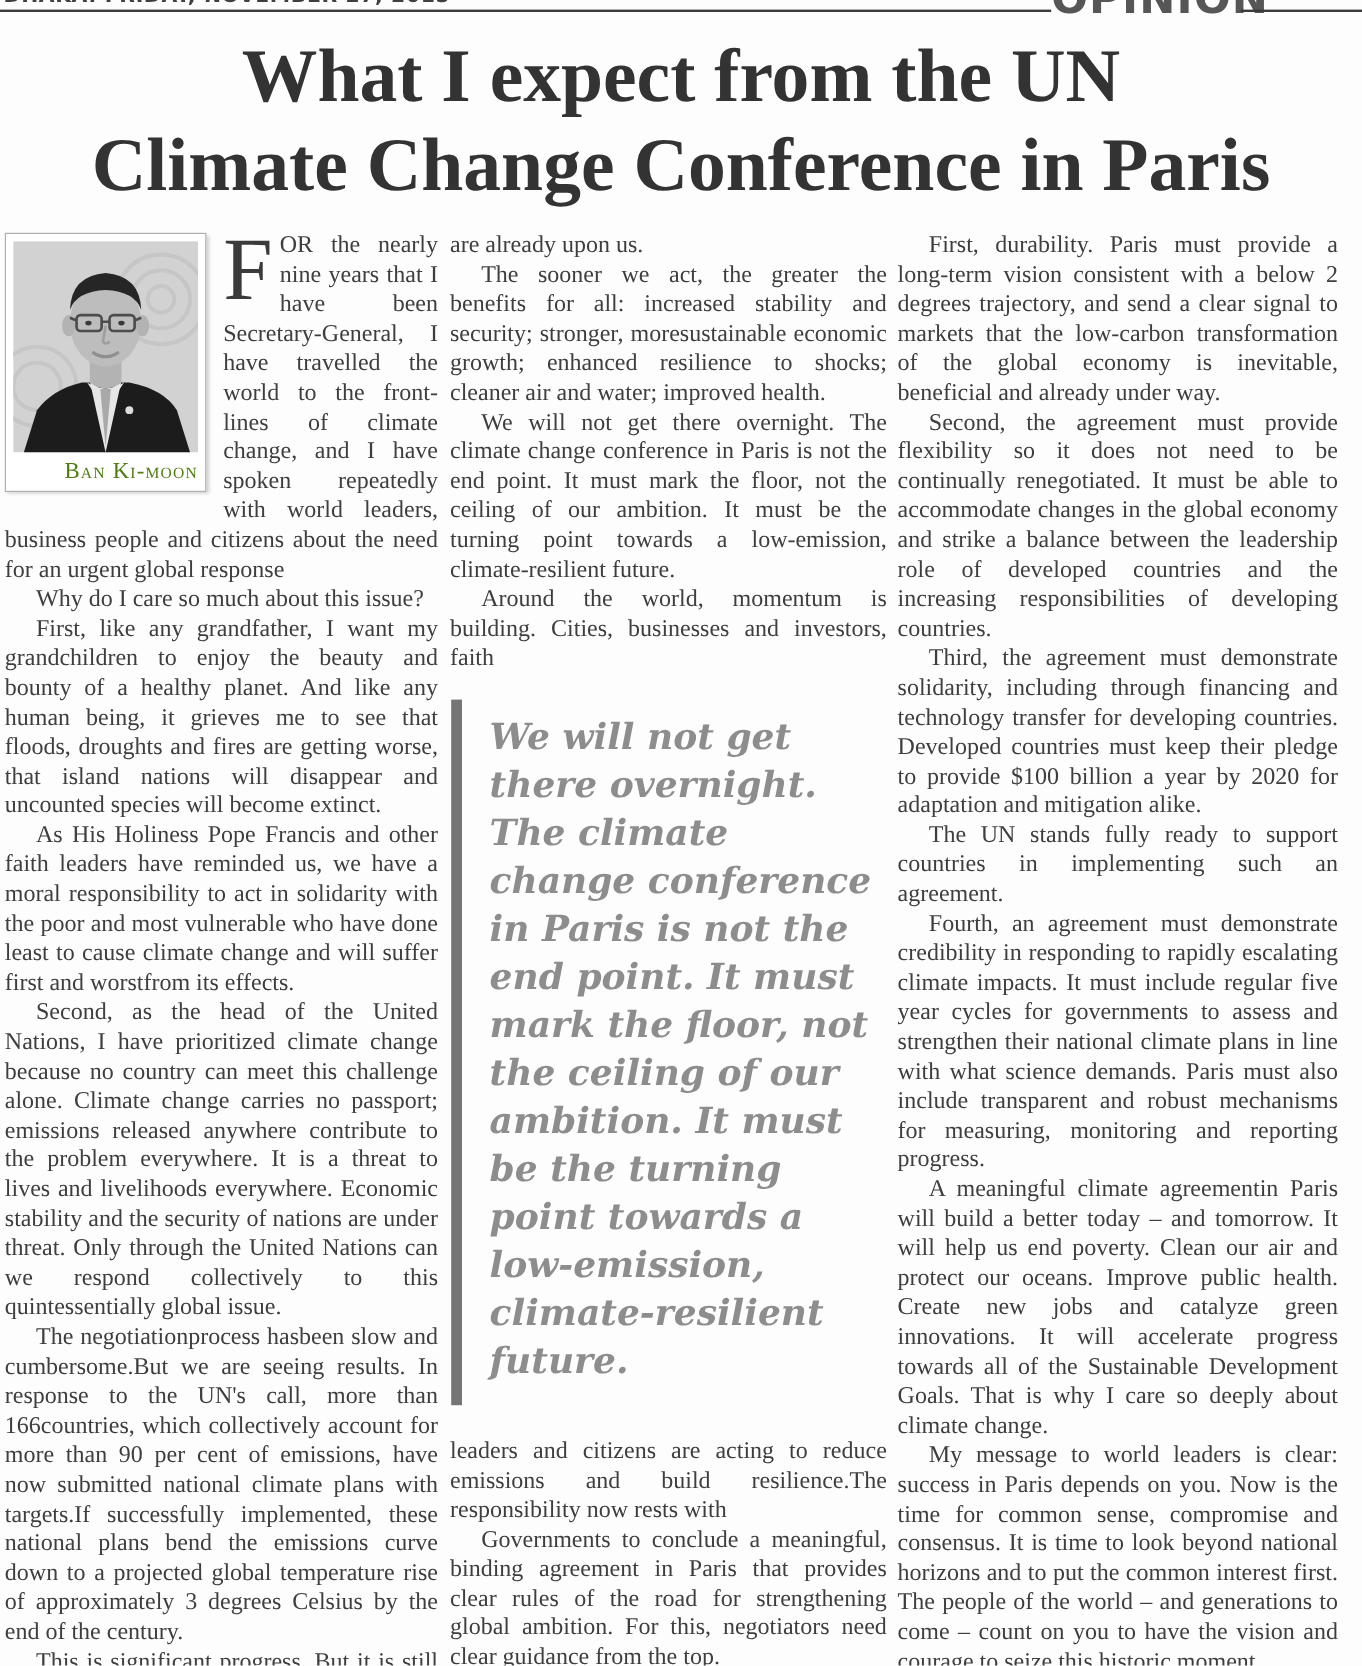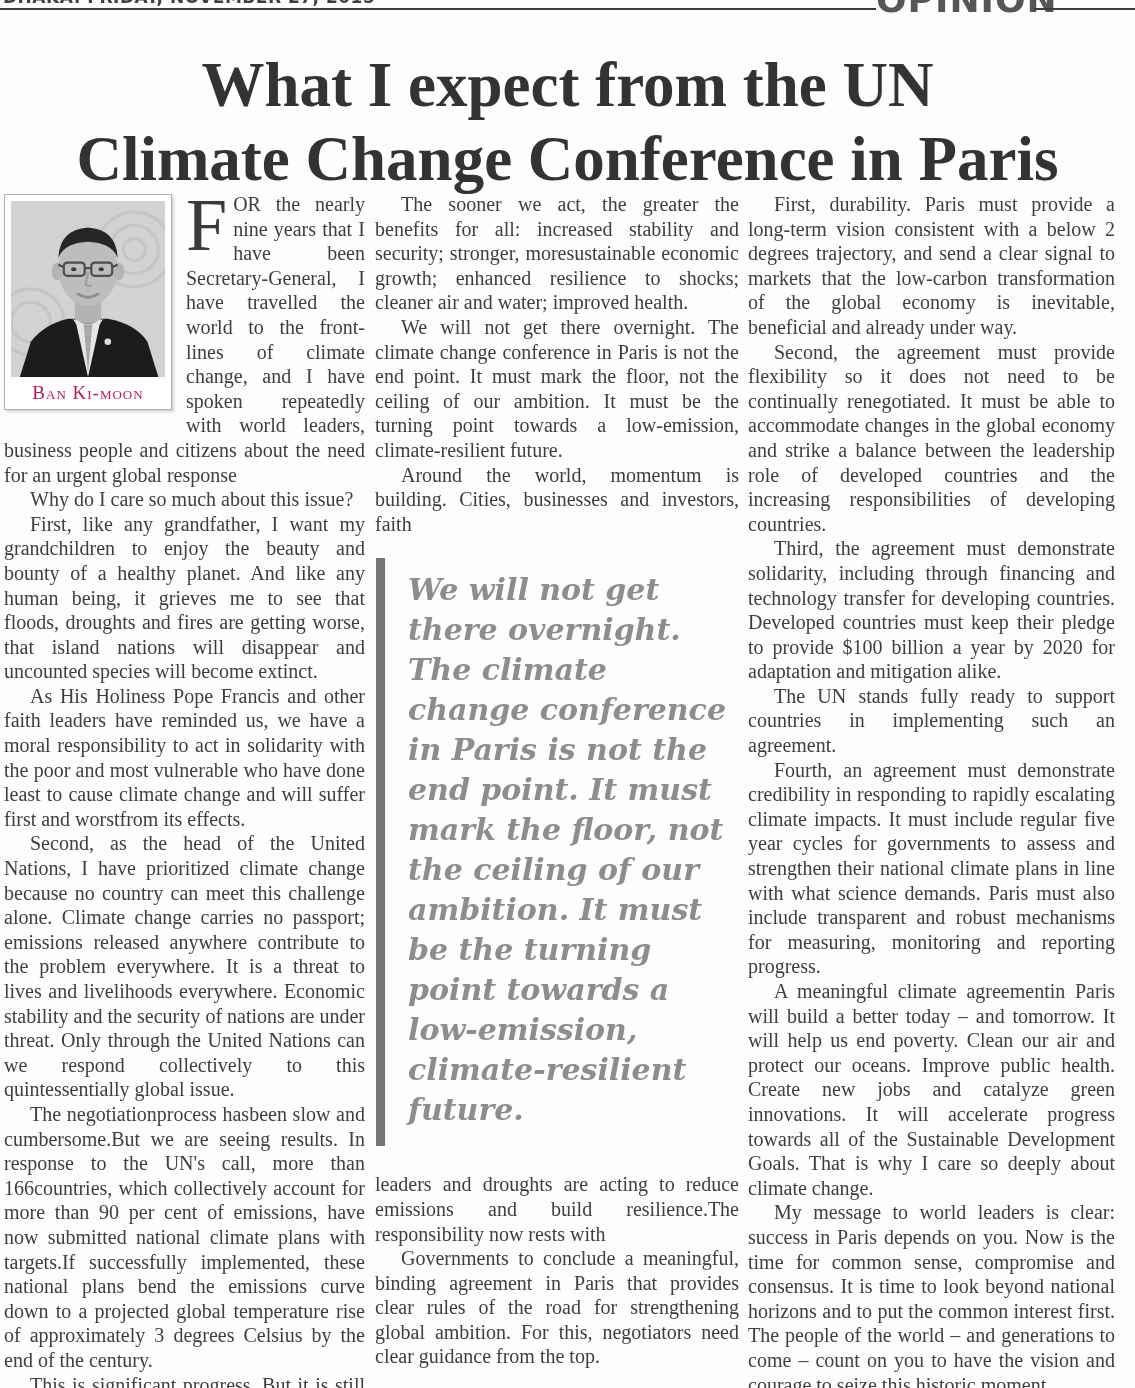--- a/index.html
+++ b/index.html
@@ -19,21 +19,21 @@
   .rule-right{position:absolute;top:8px;left:1034px;width:101px;border-top:2px solid #3b3b3b;}
   .masthead .section{
     position:absolute;top:-21px;left:876px;
     font-family:"DejaVu Sans","Liberation Sans",sans-serif;
     font-weight:800;font-size:36px;letter-spacing:1px;color:#565656;white-space:nowrap;
   }
 
   
   .headline{
     position:absolute;top:26px;left:0;width:1135px;text-align:center;
-    font-weight:700;color:#333;font-size:63px;line-height:74px;margin-top:22px;
+    font-weight:700;color:#333;font-size:63px;line-height:74px;
   }
 
   
   .col{position:absolute;top:192px;}
   .col1{left:4px;width:361px;}
   .col2{left:375px;width:364px;}
   .col3{left:748px;width:367px;}
 
   .col p{
     margin:0;text-align:justify;text-indent:26px;
@@ -42,22 +42,22 @@
   .col p.flush{text-indent:0;}
 
   
   .photo-box{
     float:left;width:154px;margin:2px 14px 4px 0;
     background:#fff;border:1px solid #b0b0b0;padding:6px 6px 2px 6px;
     box-shadow:2px 2px 3px rgba(0,0,0,.18);
   }
   .photo-box svg{display:block;width:154px;height:176px;}
   .photo-caption{
-    text-align:center;font-variant:small-caps;letter-spacing:1px;
-    font-size:19px;color:#be185d;padding:5px 0 3px 0;text-indent:0 !important;
+    text-align:right;font-variant:small-caps;letter-spacing:1px;
+    font-size:19px;color:#4d7c0f;padding:5px 0 3px 0;text-indent:0 !important;
     line-height:22px !important;
   }
 
   
   .dropcap{
     float:left;font-size:74px;line-height:58px;padding:4px 6px 0 0;
     color:#3a3a3a;font-weight:400;
   }
 
   
@@ -139,29 +139,30 @@
   <p class="flush"><span class="dropcap">F</span><span>OR the nearly nine years that I have been Secretary-General, I have travelled the world to the front-lines of climate change, and I have spoken repeatedly with world leaders, business people and citizens about the need for an urgent global response</span></p>
   <p>Why do I care so much about this issue?</p>
   <p>First, like any grandfather, I want my grandchildren to enjoy the beauty and bounty of a healthy planet. And like any human being, it grieves me to see that floods, droughts and fires are getting worse, that island nations will disappear and uncounted species will become extinct.</p>
   <p>As His Holiness Pope Francis and other faith leaders have reminded us, we have a moral responsibility to act in solidarity with the poor and most vulnerable who have done least to cause climate change and will suffer first and worstfrom its effects.</p>
   <p>Second, as the head of the United Nations, I have prioritized climate change because no country can meet this challenge alone. Climate change carries no passport; emissions released anywhere contribute to the problem everywhere. It is a threat to lives and livelihoods everywhere. Economic stability and the security of nations are under threat. Only through the United Nations can we respond collectively to this quintessentially global issue.</p>
   <p>The negotiationprocess hasbeen slow and cumbersome.But we are seeing results. In response to the UN's call, more than 166countries, which collectively account for more than 90 per cent of emissions, have now submitted national climate plans with targets.If successfully implemented, these national plans bend the emissions curve down to a projected global temperature rise of approximately 3 degrees Celsius by the end of the century.</p>
   <p>This is significant progress. But it is still not enough. The challenge now is to move much further and faster to reduce global emissions so we can keep global temperature rise to below 2 degrees Celsius. At the same time, we must support countries to adapt to the inevitable consequences that</p>
 </div>
 
 <div class="col col2">
+  <p class="flush">are already upon us.</p>
   <p>The sooner we act, the greater the benefits for all: increased stability and security; stronger, moresustainable economic growth; enhanced resilience to shocks; cleaner air and water; improved health.</p>
   <p>We will not get there overnight. The climate change conference in Paris is not the end point. It must mark the floor, not the ceiling of our ambition. It must be the turning point towards a low-emission, climate-resilient future.</p>
   <p>Around the world, momentum is building. Cities, businesses and investors, faith</p>
 
   <div class="pullquote">
     <p>We will not get there overnight. The climate change conference in Paris is not the end point. It must mark the floor, not the ceiling of our ambition. It must be the turning point towards a low-emission, climate-resilient future.</p>
   </div>
 
-  <p class="flush">leaders and droughts are acting to reduce emissions and build resilience.The responsibility now rests with</p>
+  <p class="flush">leaders and citizens are acting to reduce emissions and build resilience.The responsibility now rests with</p>
   <p>Governments to conclude a meaningful, binding agreement in Paris that provides clear rules of the road for strengthening global ambition. For this, negotiators need clear guidance from the top.</p>
 
 </div>
 
 <div class="col col3">
   <p>First, durability. Paris must provide a long-term vision consistent with a below 2 degrees trajectory, and send a clear signal to markets that the low-carbon transformation of the global economy is inevitable, beneficial and already under way.</p>
   <p>Second, the agreement must provide flexibility so it does not need to be continually renegotiated. It must be able to accommodate changes in the global economy and strike a balance between the leadership role of developed countries and the increasing responsibilities of developing countries.</p>
   <p>Third, the agreement must demonstrate solidarity, including through financing and technology transfer for developing countries. Developed countries must keep their pledge to provide $100 billion a year by 2020 for adaptation and mitigation alike.</p>
   <p>The UN stands fully ready to support countries in implementing such an agreement.</p>
   <p>Fourth, an agreement must demonstrate credibility in responding to rapidly escalating climate impacts. It must include regular five year cycles for governments to assess and strengthen their national climate plans in line with what science demands. Paris must also include transparent and robust mechanisms for measuring, monitoring and reporting progress.</p>

